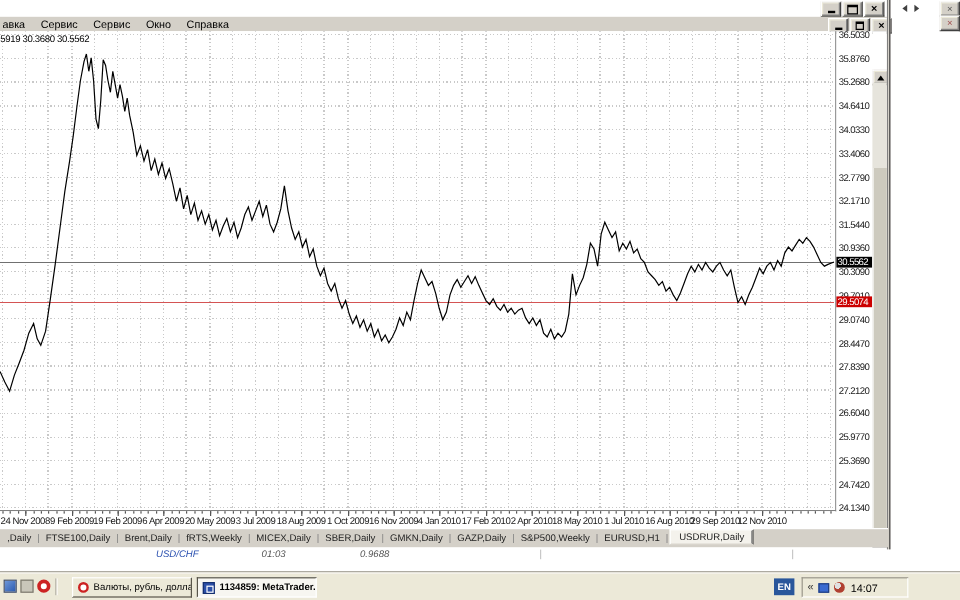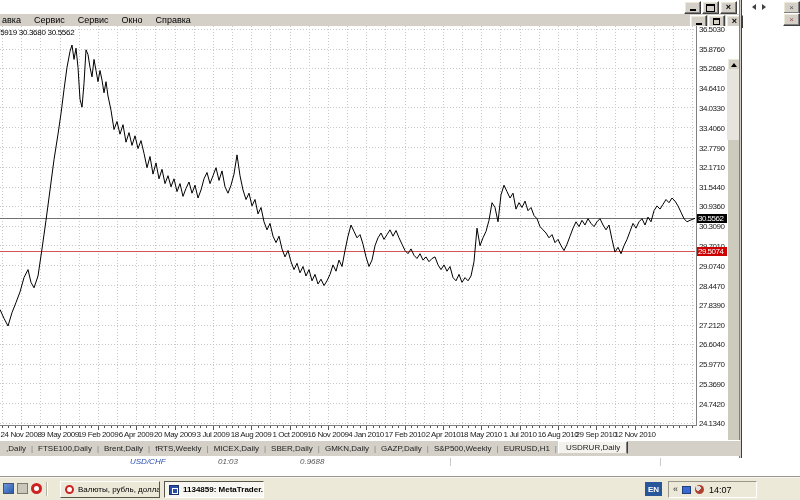--- a/index.html
+++ b/index.html
@@ -352,21 +352,21 @@
       <i class="xtick" style="left: 654px; height: 2px;"></i>
       <i class="xtick" style="left: 660px; height: 2px;"></i>
       <i class="xtick" style="left: 667px; height: 2px;"></i>
       <i class="xtick" style="left: 673px; height: 2px;"></i>
       <i class="xtick" style="left: 679px; height: 2px;"></i>
       <i class="xtick" style="left: 686px; height: 2px;"></i>
       <i class="xtick" style="left: 692px; height: 2px;"></i>
       <i class="xtick" style="left: 21px; height: 4px;"></i>
       <div class="xlabel" style="left: 21px;">24 Nov 2008</div>
       <i class="xtick" style="left: 60px; height: 4px;"></i>
-      <div class="xlabel" style="left: 60px;">9 May 2009</div>
+      <div class="xlabel" style="left: 60px;">9 Feb 2009</div>
       <i class="xtick" style="left: 98px; height: 4px;"></i>
       <div class="xlabel" style="left: 98px;">19 Feb 2009</div>
       <i class="xtick" style="left: 136px; height: 4px;"></i>
       <div class="xlabel" style="left: 136px;">6 Apr 2009</div>
       <i class="xtick" style="left: 175px; height: 4px;"></i>
       <div class="xlabel" style="left: 175px;">20 May 2009</div>
       <i class="xtick" style="left: 213px; height: 4px;"></i>
       <div class="xlabel" style="left: 213px;">3 Jul 2009</div>
       <i class="xtick" style="left: 251px; height: 4px;"></i>
       <div class="xlabel" style="left: 251px;">18 Aug 2009</div>

